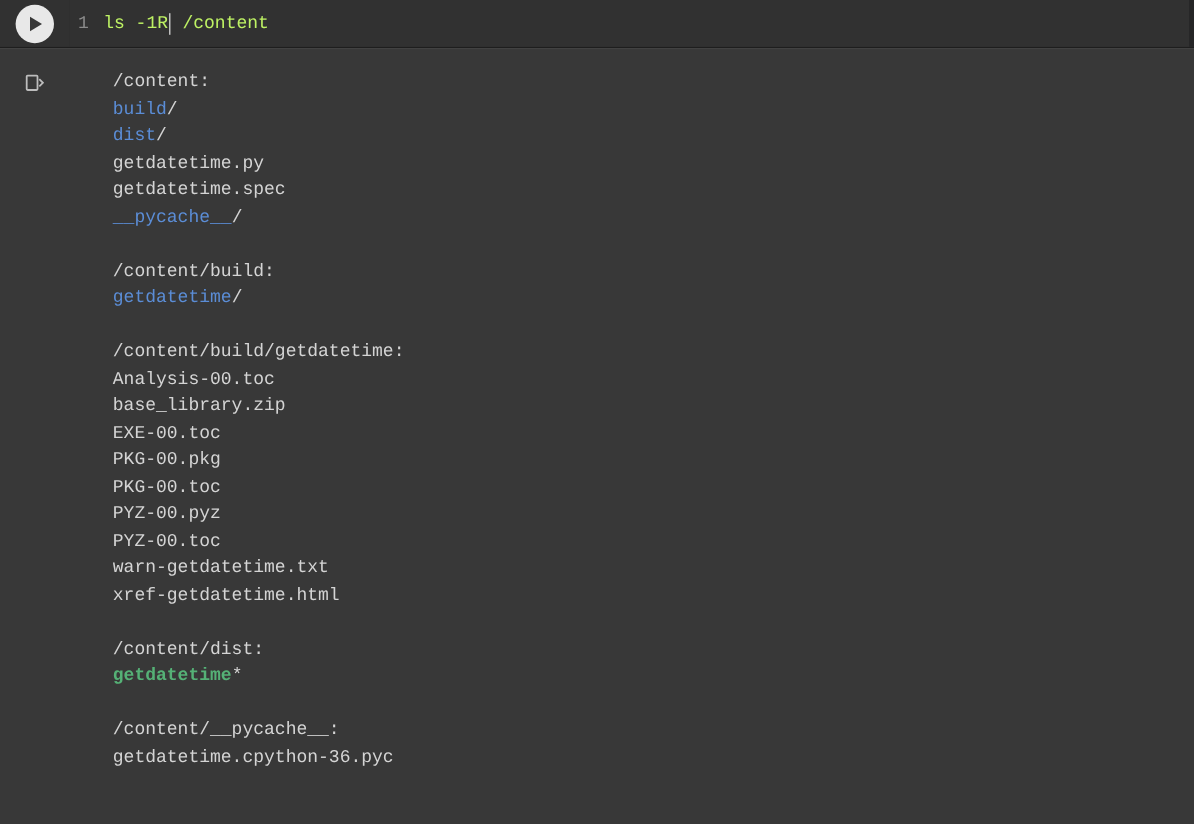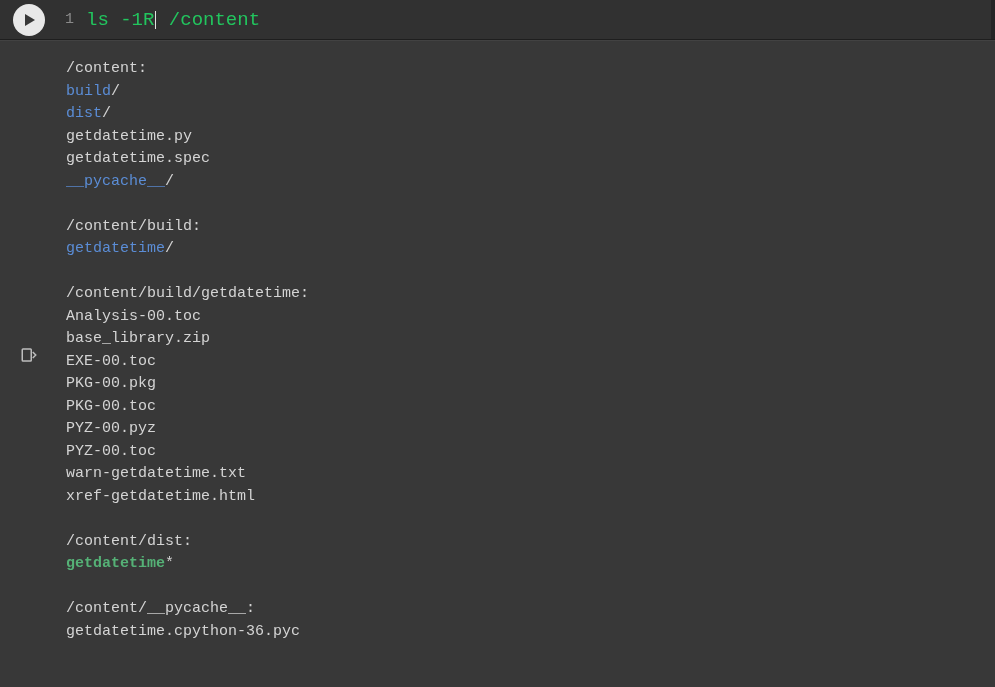--- a/index.html
+++ b/index.html
@@ -50,39 +50,40 @@
     color: #8a8a8a;
     padding-right: 6px;
     font-size: 15px;
     background: #313131;
   }
   .code-input {
     flex: 1;
     display: flex;
     align-items: center;
     padding-left: 6px;
-    color: #22c55e;
+    color: #bef264;
     position: relative;
-    font-size: 19px;
+    font-size: 15px;
     background: #313131;
     border-right: 4px solid #252526;
   }
   .code-text { white-space: pre; }
   .cursor {
     display: inline-block;
     width: 1px;
     height: 18px;
     background: #e2e2e2;
     vertical-align: middle;
     margin: 0 1px;
   }
   .output-row {
     display: flex;
-    align-items: center;
+    align-items: flex-start;
     padding-top: 18px;
+    gap: 28px;
   }
   .output-icon-col {
     width: 58px;
     display: flex;
     justify-content: center;
     padding-top: 2px;
   }
   .output-icon {
     color: #bdbdbd;
     cursor: pointer;

